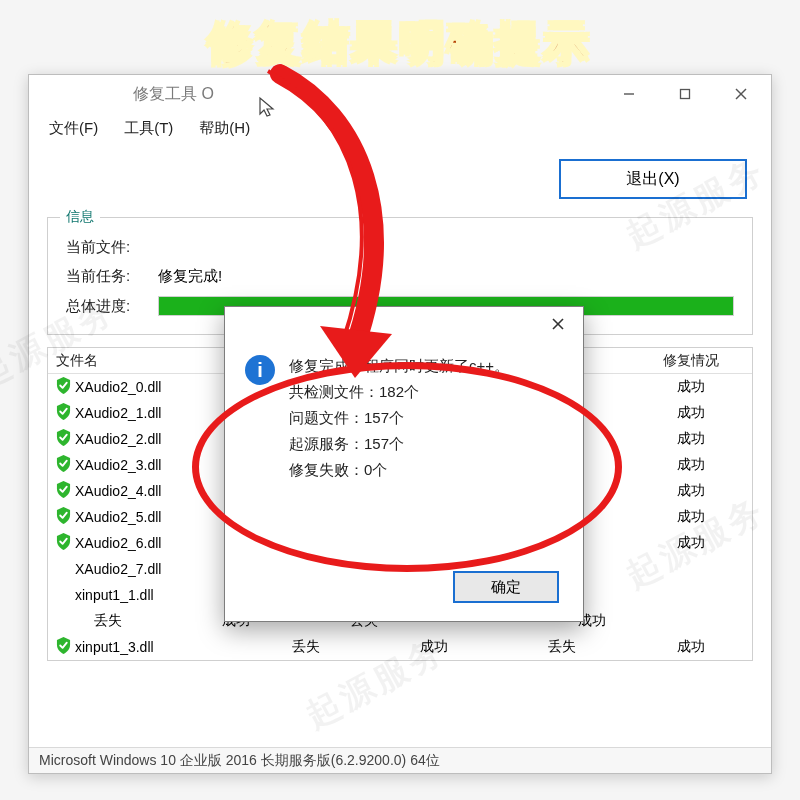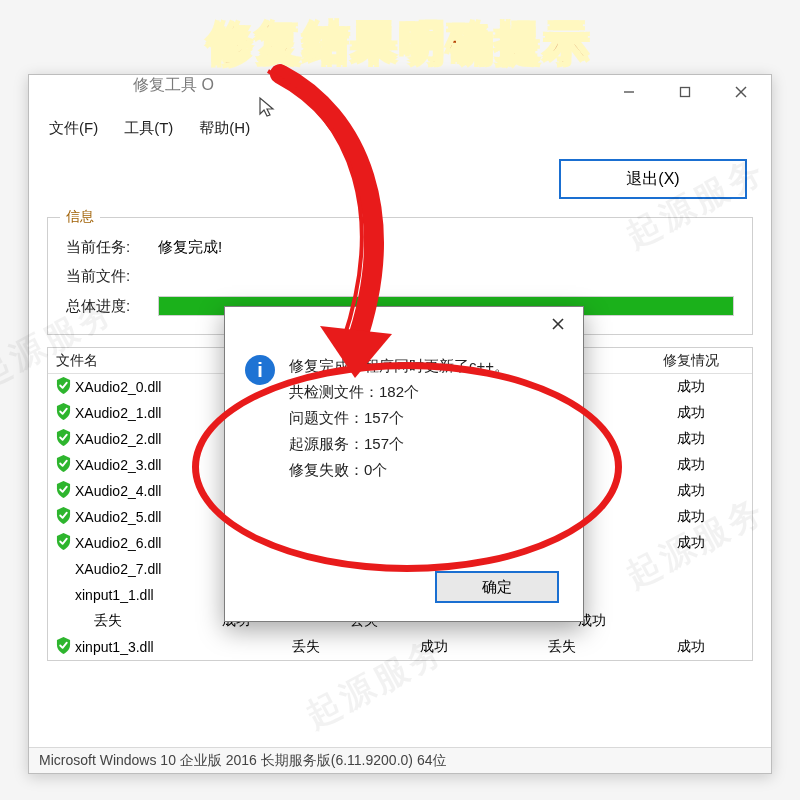--- a/index.html
+++ b/index.html
@@ -30,21 +30,21 @@
   .window {
     position: absolute;
     left: 28px; top: 74px;
     width: 744px; height: 700px;
     background: #fff;
     border: 1px solid #bdbdbd;
     box-shadow: 0 3px 14px rgba(0,0,0,.18);
   }
   .titlebar {
     height: 38px;
-    display: flex; 
+    display: flex; align-items: center;
     padding: 0 2px 0 14px;
     color: #666;
   }
   .titlebar .title { flex: 0 0 auto; color:#7a7a7a; font-size:16px; padding-left:90px; }
   .titlebar .spacer { flex: 1; }
   .winbtn {
     width: 56px; height: 34px;
     display:flex; align-items:center; justify-content:center;
     color:#555;
     cursor:pointer;
@@ -81,21 +81,21 @@
     border:1px solid #cfcfcf;
     padding: 10px 18px 18px 18px;
     position:relative;
   }
   .groupbox > .legend {
     position:absolute;
     top:-10px; left:12px;
     background:#fff;
     padding:0 6px;
     font-size:14px;
-    color:#a16207;
+    color:#0f766e;
   }
   .info-row {
     display:flex; align-items:center;
     font-size:15px;
     margin-top:10px;
   }
   .info-row .label { width:92px; color:#222; }
   .progress {
     flex:1; height:20px;
     background:#e9e9e9;
@@ -180,21 +180,21 @@
   .dialog .msg {
     font-size:15px;
     line-height:26px;
     color:#222;
   }
   .dialog .footer {
     position:absolute;
     bottom:18px; right:24px;
   }
   .ok-btn {
-    width:124px; height:32px;
+    width:106px; height:32px;
     background:#e8e8e8;
     border:2px solid #1a6fd1;
     font-size:15px;
     cursor:pointer;
   }
 
   
   .red-arrow {
     position:absolute;
     left:210px; top:56px;
@@ -262,26 +262,26 @@
     <span>帮助(H)</span>
   </div>
 
   <div class="toolbar">
     <button class="exit-btn">退出(X)</button>
   </div>
 
   <div class="groupbox">
     <div class="legend">信息</div>
     <div class="info-row">
+      <div class="label">当前文件:</div>
+      <div></div>
+    </div>
+    <div class="info-row">
       <div class="label">当前任务:</div>
       <div>修复完成!</div>
-    </div>
-    <div class="info-row">
-      <div class="label">当前文件:</div>
-      <div></div>
     </div>
     <div class="info-row">
       <div class="label">总体进度:</div>
       <div class="progress">
           <div class="fill"></div>
         </div>
     </div>
   </div>
 
   <div class="tablebox">
@@ -419,21 +419,21 @@
             <span>xinput1_3.dll</span>
           </div>
           <div class="c2">丢失</div>
           <div class="c3">成功</div>
           <div class="c4">丢失</div>
           <div class="c5">成功</div>
         </div>
       </div>
   </div>
 
-  <div class="statusbar">Microsoft Windows 10 企业版 2016 长期服务版(6.11.9200.0) 64位</div>
+  <div class="statusbar">Microsoft Windows 10 企业版 2016 长期服务版(6.2.9200.0) 64位</div>
 </div>
 
 <svg class="cursor-arrow" width="20" height="24">
   <path d="M2 2 L2 18 L6 14 L9 20 L12 19 L9 13 L15 13 Z" fill="#fff" stroke="#444" stroke-width="1.2"></path>
 </svg>
 
 <div class="dialog">
   <div class="dlg-title">
     <div class="close-x">
       <svg width="14" height="14" viewBox="0 0 14 14">

